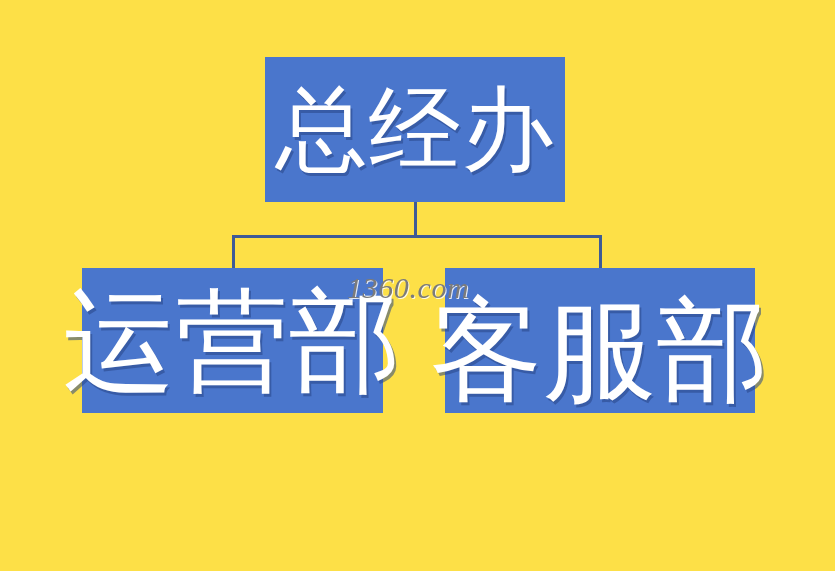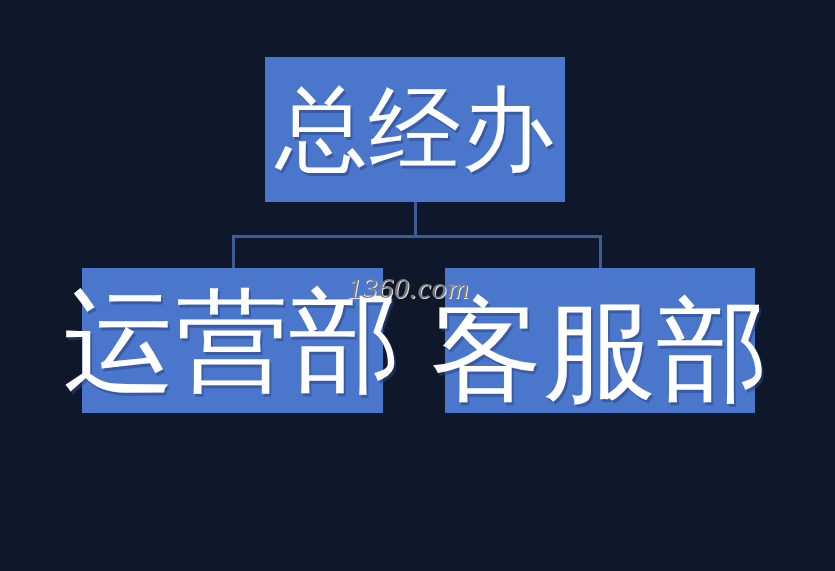--- a/index.html
+++ b/index.html
@@ -11,21 +11,21 @@
     height: 571px;
     background: #ffffff;
     font-family: "Liberation Serif", "DejaVu Serif", serif;
     overflow: hidden;
   }
 
   #org-chart {
     position: relative;
     width: 835px;
     height: 571px;
-    background: #0f172a;
+    background: #fde047;
   }
 
   
   .node {
     position: absolute;
     background: #4a76cc;
     display: flex;
     align-items: center;
     justify-content: center;
     box-sizing: border-box;

